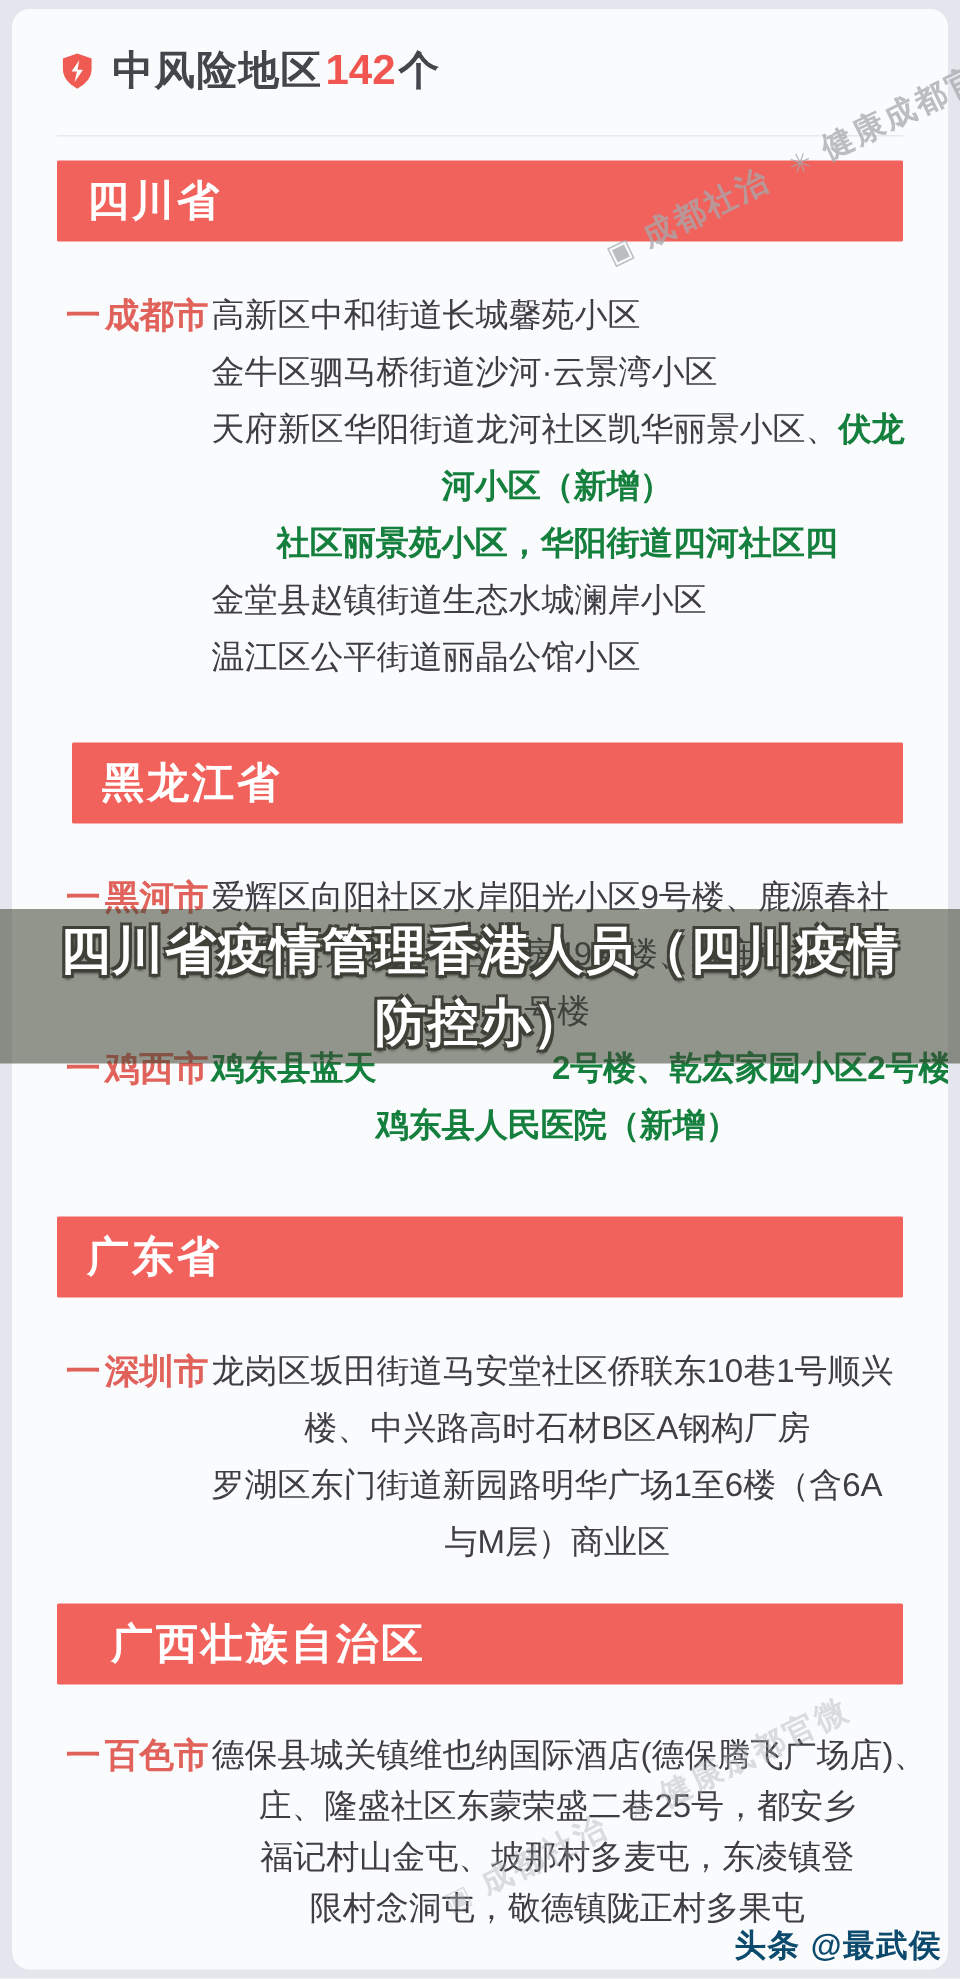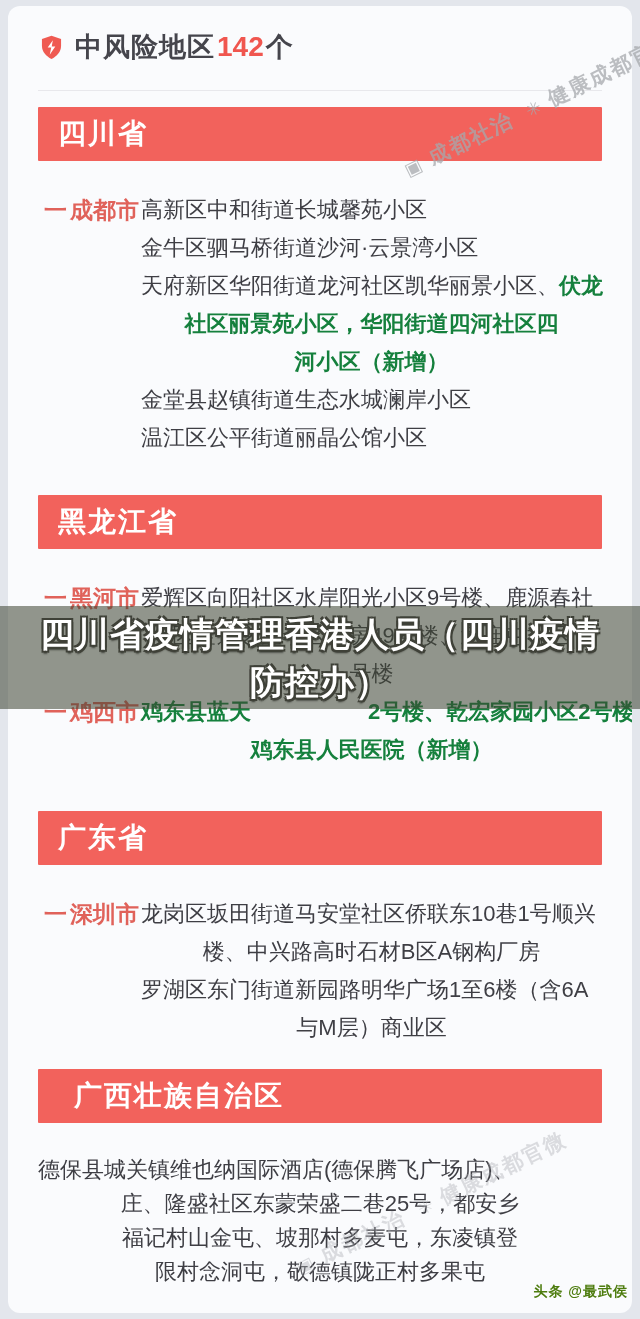--- a/index.html
+++ b/index.html
@@ -54,21 +54,21 @@
   .wm{
     position:absolute;white-space:nowrap;font-weight:bold;z-index:4;
     transform:rotate(-26deg);transform-origin:left center;
     letter-spacing:2px;pointer-events:none;
   }
   .wm.top{left:398px;top:160px;font-size:21px;color:rgba(165,168,172,0.75);}
   .wm.bot{left:290px;top:1258px;font-size:21px;color:rgba(170,173,177,0.40);}
   .wm .ic{font-size:18px;margin:0 8px;}
   .credit{
     position:absolute;right:12px;top:1283px;z-index:6;
-    font-size:14px;font-weight:bold;color:#4d7c0f;letter-spacing:1px;
+    font-size:21px;font-weight:bold;color:#0c4a6e;letter-spacing:1px;
     text-shadow:0 1px 0 #ffffff;
   }
 </style>
 </head>
 <body>
 
 <div class="card">
 
   <div class="hdr">
     <span class="shield">
@@ -92,35 +92,35 @@
             <div class="city-label"><span class="dash">一</span><span>成都市</span></div>
             <div class="entries">
               <div class="entry">
                 <div class="line left"><span>高新区中和街道长城馨苑小区</span></div>
               </div>
               <div class="entry">
                 <div class="line left"><span>金牛区驷马桥街道沙河·云景湾小区</span></div>
               </div>
               <div class="entry">
                 <div class="line left"><span>天府新区华阳街道龙河社区凯华丽景小区、</span><span class="rpart">伏龙</span></div>
+                <div class="line center"><span class="rpart">河小区（新增）</span></div>
                 <div class="line center"><span class="rpart">社区丽景苑小区，华阳街道四河社区四</span></div>
-                <div class="line center"><span class="rpart">河小区（新增）</span></div>
               </div>
               <div class="entry">
                 <div class="line left"><span>金堂县赵镇街道生态水城澜岸小区</span></div>
               </div>
               <div class="entry">
                 <div class="line left"><span>温江区公平街道丽晶公馆小区</span></div>
               </div>
             </div>
           </div>
         </div>
       </div>
       <div class="prov">
-        <div class="banner" style="margin-top: 38px;"><span>黑龙江省</span></div>
+        <div class="banner" style="margin-top: 38px; margin-left: 10px;"><span>黑龙江省</span></div>
         <div class="rows" style="line-height: 38px;">
           <div class="city-row">
             <div class="city-label"><span class="dash">一</span><span>黑河市</span></div>
             <div class="entries">
               <div class="entry">
                 <div class="line left"><span>爱辉区向阳社区水岸阳光小区9号楼、鹿源春社</span></div>
                 <div class="line center"><span>区金达之家小区中房49号楼、武庙屯社区</span></div>
                 <div class="line center"><span>号楼</span></div>
               </div>
             </div>
@@ -151,20 +151,21 @@
                 <div class="line center"><span>与M层）商业区</span></div>
               </div>
             </div>
           </div>
         </div>
       </div>
       <div class="prov">
         <div class="banner" style=" padding-left: 36px;"><span>广西壮族自治区</span></div>
         <div class="rows" style="line-height: 34px;">
           <div class="city-row">
+            <div class="city-label"><span class="dash">一</span><span>百色市</span></div>
             <div class="entries">
               <div class="entry">
                 <div class="line left"><span>德保县城关镇维也纳国际酒店(德保腾飞广场店)、</span></div>
                 <div class="line center"><span>庄、隆盛社区东蒙荣盛二巷25号，都安乡</span></div>
                 <div class="line center"><span>福记村山金屯、坡那村多麦屯，东凌镇登</span></div>
                 <div class="line center"><span>限村念洞屯，敬德镇陇正村多果屯</span></div>
               </div>
             </div>
           </div>
         </div>

